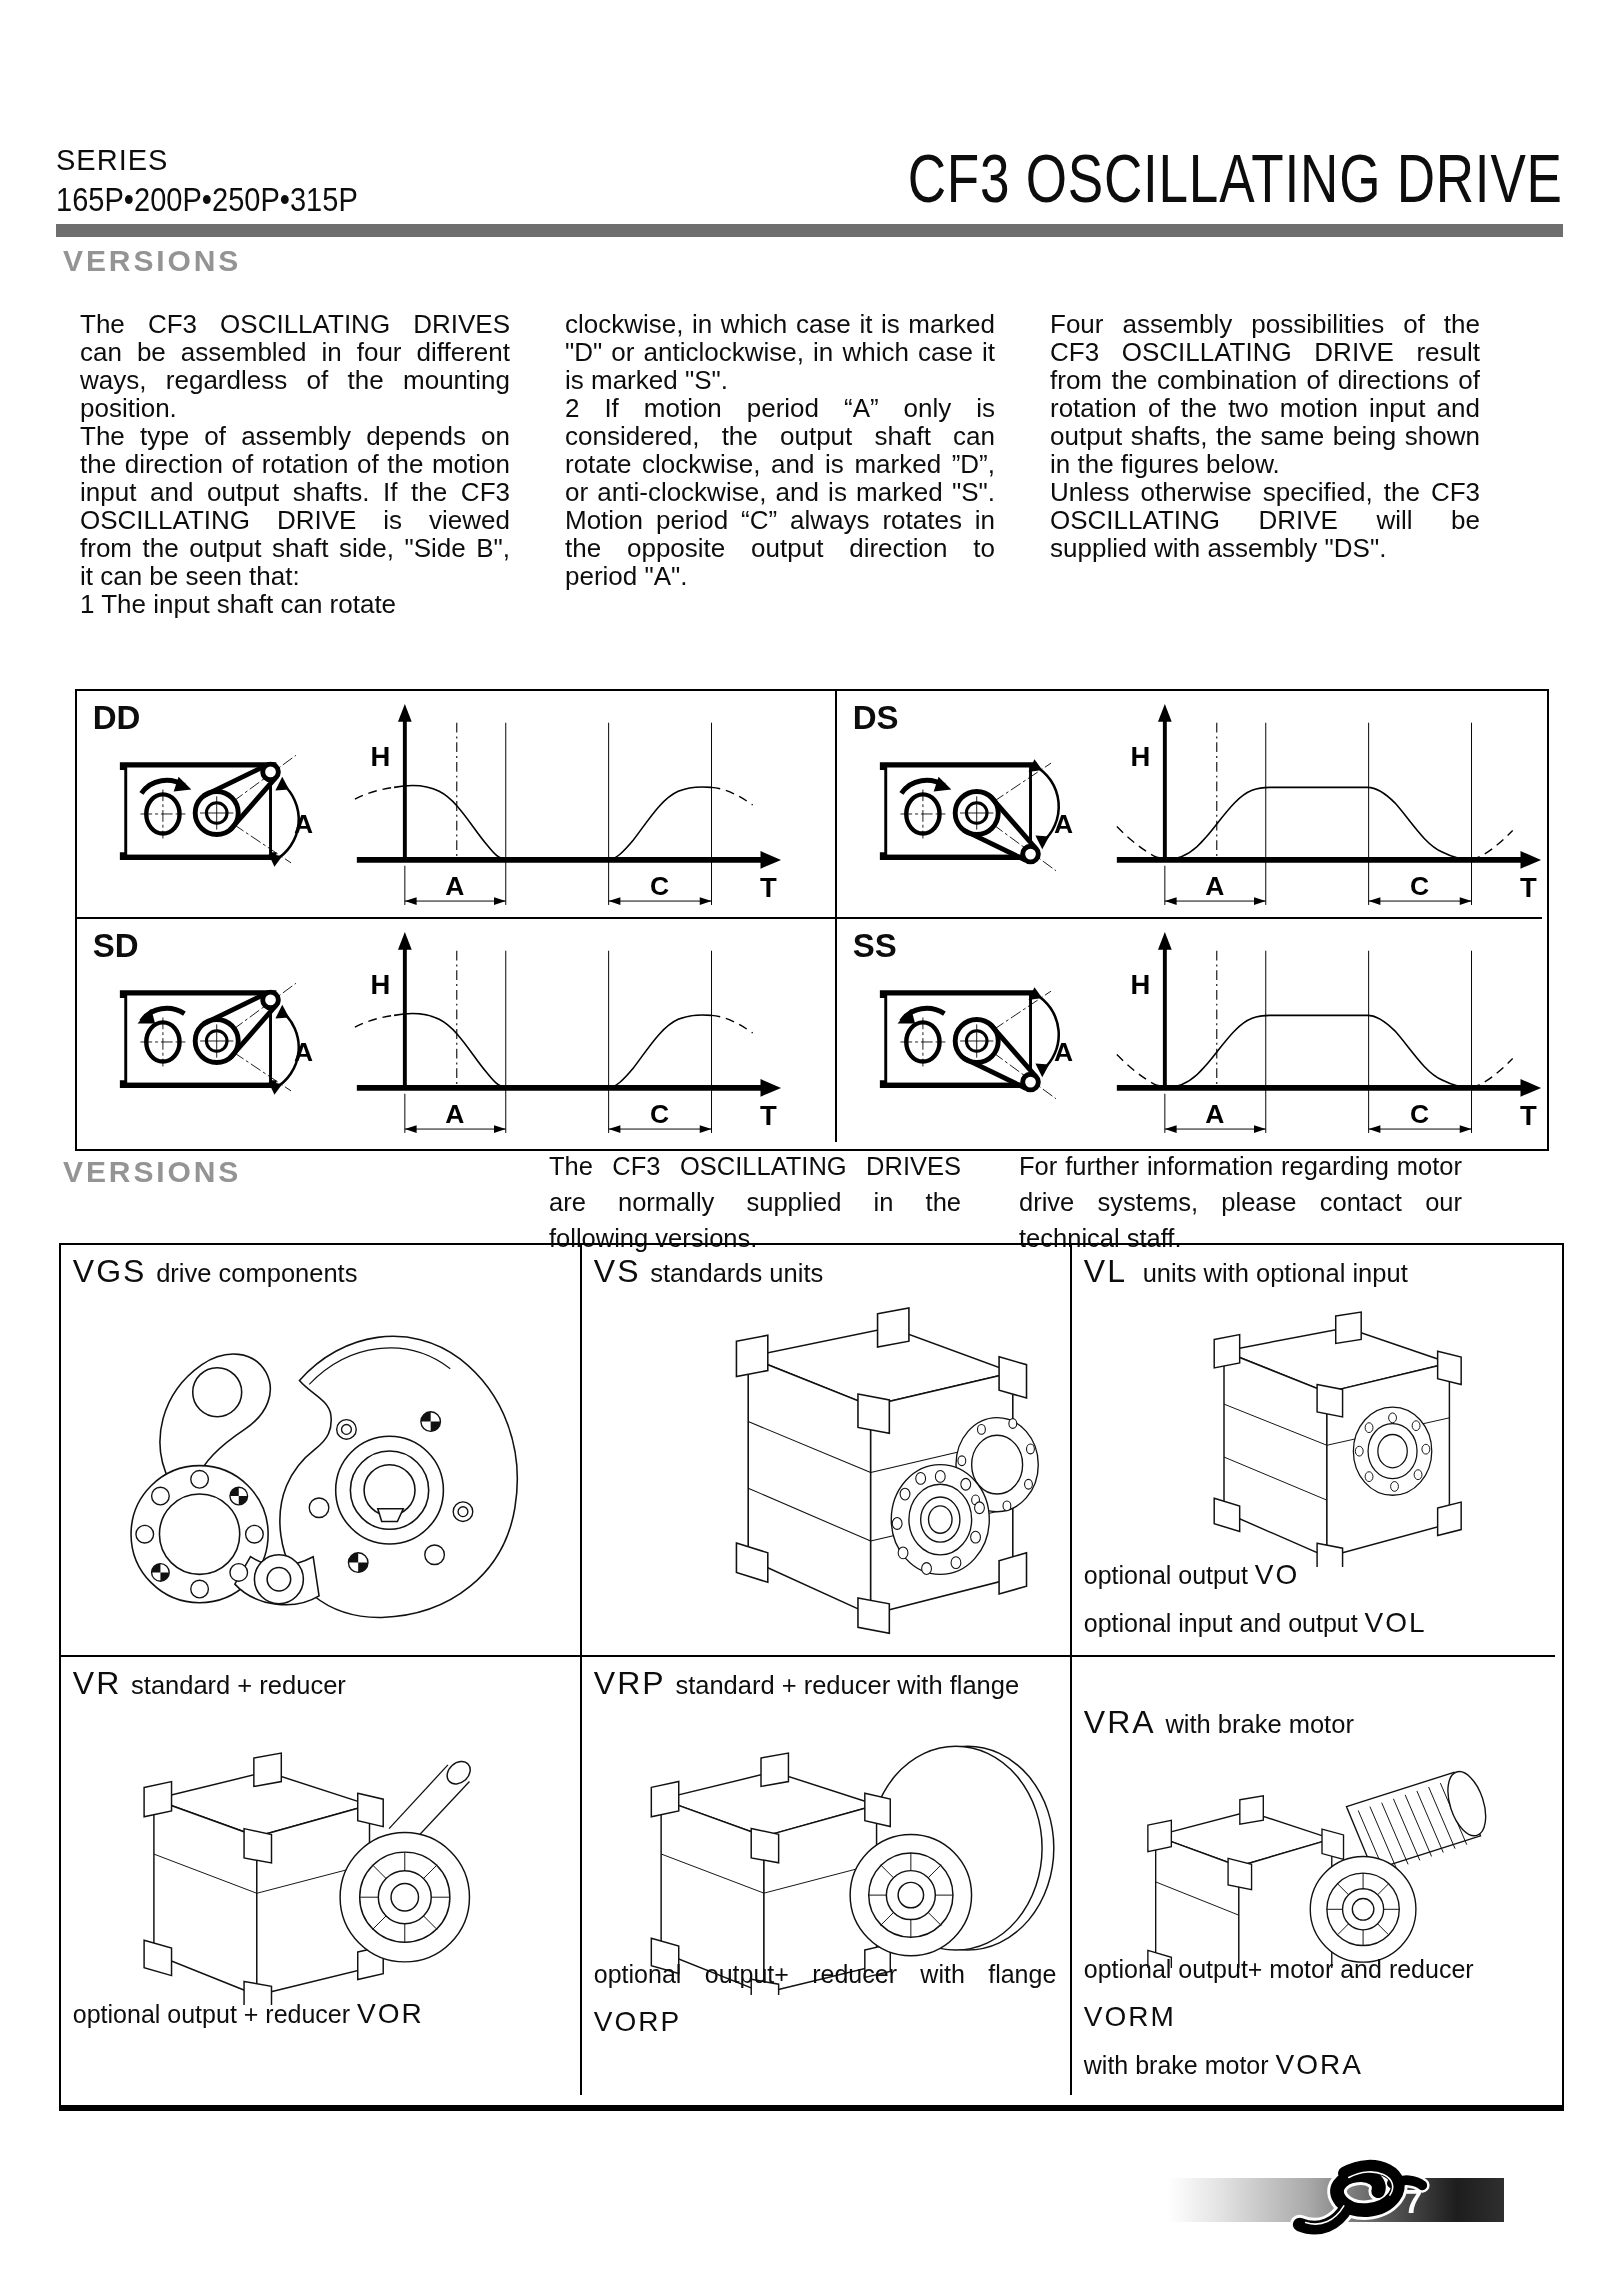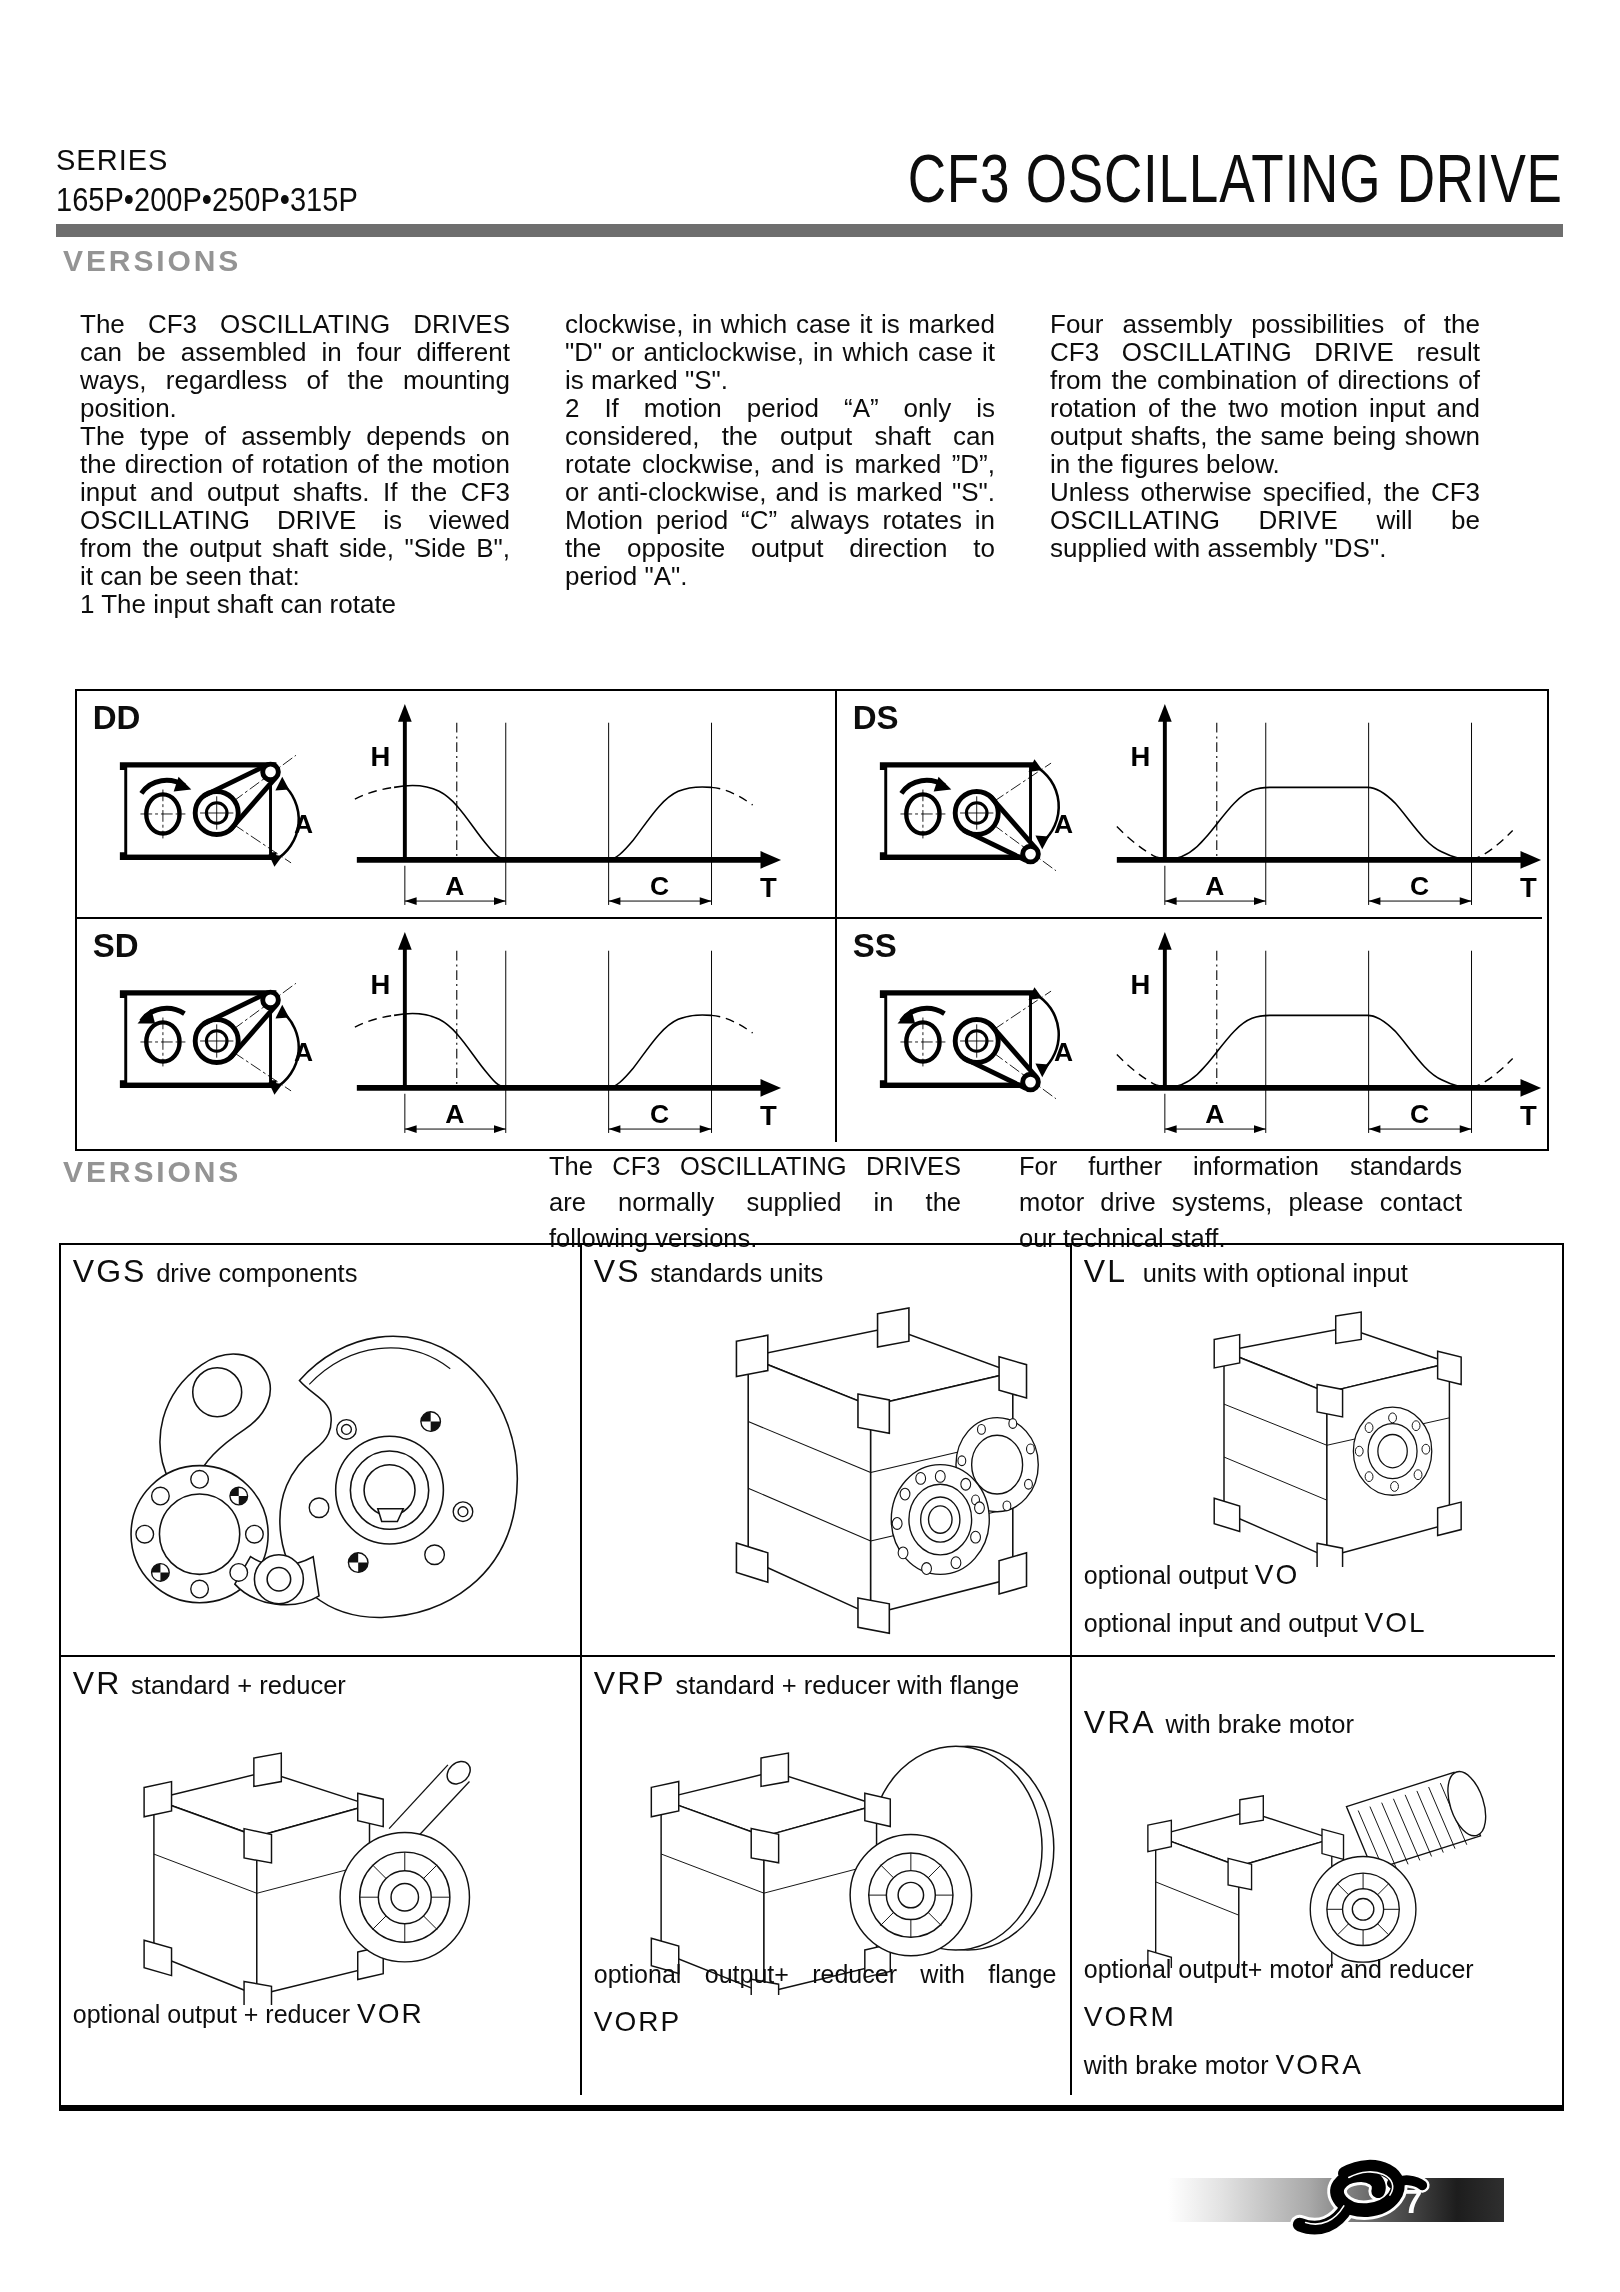--- a/index.html
+++ b/index.html
@@ -281,21 +281,21 @@
         <text x="22" y="66" font-size="28" font-weight="bold">H</text>
         <text x="108" y="198" font-size="27" font-weight="bold" text-anchor="middle">A</text>
         <text x="317" y="198" font-size="27" font-weight="bold" text-anchor="middle">C</text>
         <text x="428" y="200" font-size="28" font-weight="bold" text-anchor="middle">T</text>
       </svg>
     </div>
   </div>
 
   <div class="abs sec-heading" style="left:63px;top:1155px;">VERSIONS</div>
   <div class="abs v-intro">The CF3 OSCILLATING DRIVES are normally supplied in the following versions.</div>
-  <div class="abs v-note">For further  information standards motor drive systems, please contact our technical staff.</div>
+  <div class="abs v-note">For further  information regarding motor drive systems, please contact our technical staff.</div>
 
   <div class="abs vtable">
 
     <div class="vcell bR bB">
       <div class="vhead"><span class="code">VGS</span><span class="desc">drive components</span></div>
       <svg class="illus" style="left:24.5px;top:49px;" width="470" height="358" viewBox="0 0 480 365">
         <g stroke="#111" stroke-width="1.6" fill="#fff">
           <path d="M 218,88 C 262,38 332,28 382,66 C 427,101 448,158 438,218 C 427,285 372,328 302,330 C 247,331 206,298 199,246 C 194,208 208,178 234,158 C 247,148 252,138 250,123 C 248,108 230,102 218,88 Z"></path>
           <path d="M 228,92 C 268,50 328,42 372,76" fill="none" stroke-width="1.1"></path>
           <path d="M 86,192 C 64,150 78,100 118,72 C 143,55 172,58 184,80 C 194,99 186,122 162,138 C 138,154 120,170 114,188 Z"></path>

